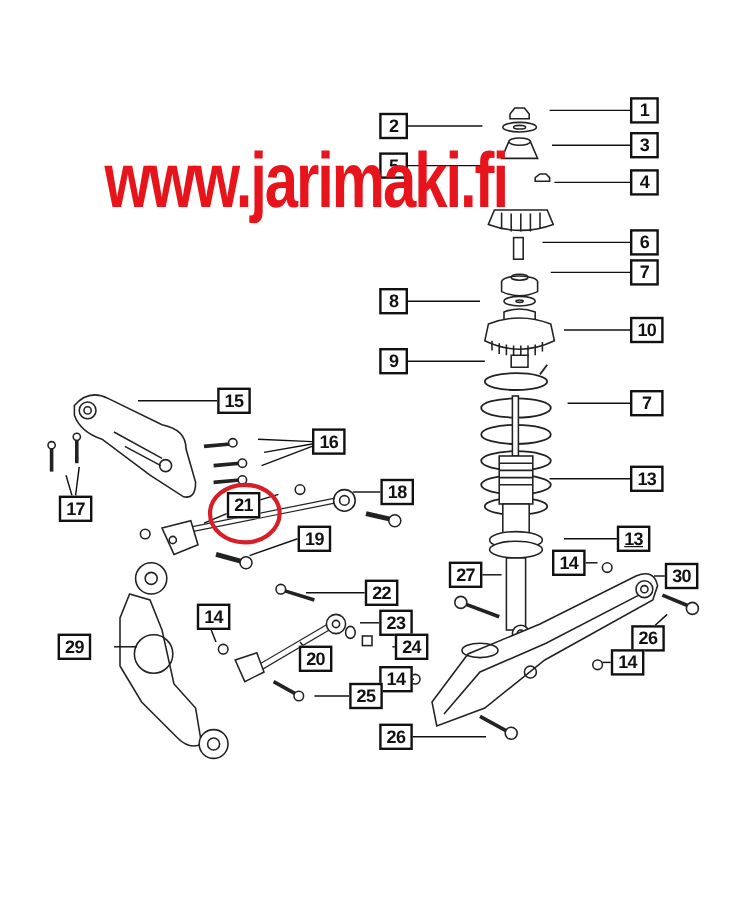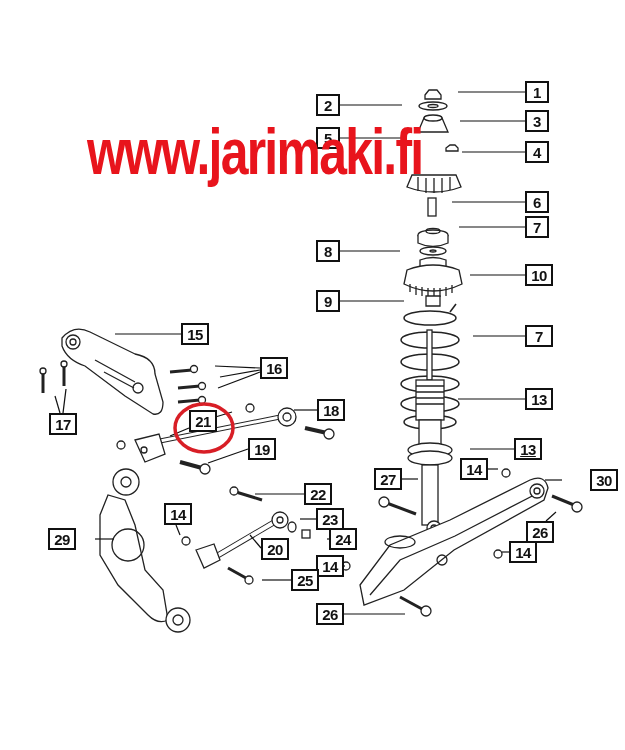--- a/index.html
+++ b/index.html
@@ -225,28 +225,28 @@
       <div class="callout wide" style="left: 181px; top: 323px;">15</div>
       <div class="callout wide" style="left: 260px; top: 357px;">16</div>
       <div class="callout wide" style="left: 49px; top: 413px;">17</div>
       <div class="callout wide" style="left: 525px; top: 388px;">13</div>
       <div class="callout wide" style="left: 317px; top: 399px;">18</div>
       <div class="callout wide" style="left: 189px; top: 410px;">21</div>
       <div class="callout wide" style="left: 248px; top: 438px;">19</div>
       <div class="callout wide" style="left: 514px; top: 438px; text-decoration: underline;">13</div>
       <div class="callout wide" style="left: 460px; top: 458px;">14</div>
       <div class="callout wide" style="left: 374px; top: 468px;">27</div>
-      <div class="callout wide" style="left: 590px; top: 469px;">30</div>
+      <div class="callout wide" style="left: 554px; top: 469px;">30</div>
       <div class="callout wide" style="left: 304px; top: 483px;">22</div>
       <div class="callout wide" style="left: 164px; top: 503px;">14</div>
       <div class="callout wide" style="left: 316px; top: 508px;">23</div>
       <div class="callout wide" style="left: 526px; top: 521px;">26</div>
       <div class="callout wide" style="left: 48px; top: 528px;">29</div>
       <div class="callout wide" style="left: 329px; top: 528px;">24</div>
-      <div class="callout wide" style="left: 261px; top: 538px;">20</div>
+      <div class="callout wide" style="left: 249px; top: 538px;">20</div>
       <div class="callout wide" style="left: 509px; top: 541px;">14</div>
       <div class="callout wide" style="left: 316px; top: 555px;">14</div>
       <div class="callout wide" style="left: 291px; top: 569px;">25</div>
       <div class="callout wide" style="left: 316px; top: 603px;">26</div>
     </div>
 
   <div class="watermark">www.jarimaki.fi</div>
 
   <svg class="highlight" width="625" height="750">
     <ellipse cx="204" cy="428" rx="29" ry="24" fill="none" stroke="#d81e26" stroke-width="3.5"></ellipse>

